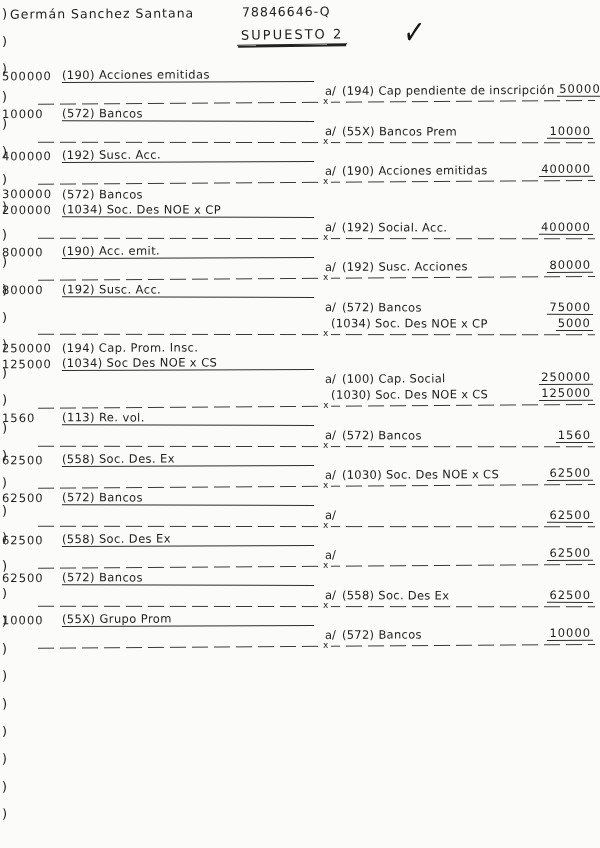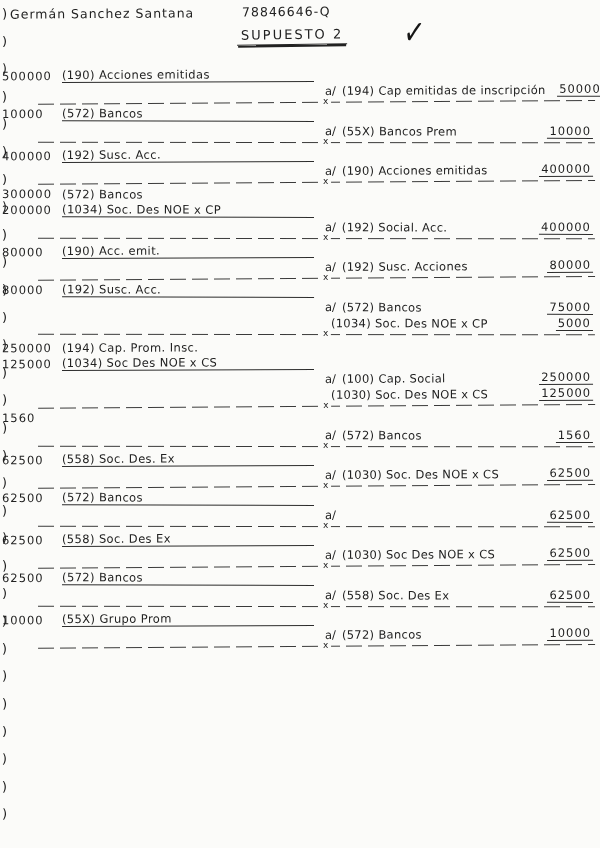--- a/index.html
+++ b/index.html
@@ -99,21 +99,21 @@
   <div class="hdr-check">✓</div>
 
   <div class="journal" id="journal">
       <div class="entry">
         <div class="dline">
           <span class="amt">500000</span>
           <span class="dlabel ul"><span class="acct">(190)</span><span>Acciones emitidas</span></span>
         </div>
         <div class="cline">
           <span class="cpfx">a/</span>
-          <span class="clabel"><span class="acct">(194)</span><span>Cap emitidas de inscripción</span></span>
+          <span class="clabel"><span class="acct">(194)</span><span>Cap pendiente de inscripción</span></span>
           <span class="camt clip">500000</span>
         </div>
         <div class="sep">
           <span class="xmark">x</span>
         </div>
       </div>
       <div class="entry">
         <div class="dline">
           <span class="amt">10000</span>
           <span class="dlabel ul"><span class="acct">(572)</span><span>Bancos</span></span>
@@ -211,20 +211,21 @@
           <span class="clabel"><span class="acct">(1030)</span><span>Soc. Des NOE x CS</span></span>
           <span class="camt">125000</span>
         </div>
         <div class="sep">
           <span class="xmark">x</span>
         </div>
       </div>
       <div class="entry">
         <div class="dline">
           <span class="amt">1560</span>
+          <span class="dlabel ul"><span class="acct">(113)</span><span>Re. vol.</span></span>
         </div>
         <div class="cline">
           <span class="cpfx">a/</span>
           <span class="clabel"><span class="acct">(572)</span><span>Bancos</span></span>
           <span class="camt">1560</span>
         </div>
         <div class="sep">
           <span class="xmark">x</span>
         </div>
       </div>
@@ -255,21 +256,20 @@
           <span class="xmark">x</span>
         </div>
       </div>
       <div class="entry">
         <div class="dline">
           <span class="amt">62500</span>
           <span class="dlabel ul"><span class="acct">(558)</span><span>Soc. Des Ex</span></span>
         </div>
         <div class="cline">
           <span class="cpfx">a/</span>
-          <span class="clabel"><span class="acct">(1030)</span><span>Soc Des NOE x CS</span></span>
           <span class="camt">62500</span>
         </div>
         <div class="sep">
           <span class="xmark">x</span>
         </div>
       </div>
       <div class="entry">
         <div class="dline">
           <span class="amt">62500</span>
           <span class="dlabel ul"><span class="acct">(572)</span><span>Bancos</span></span>

